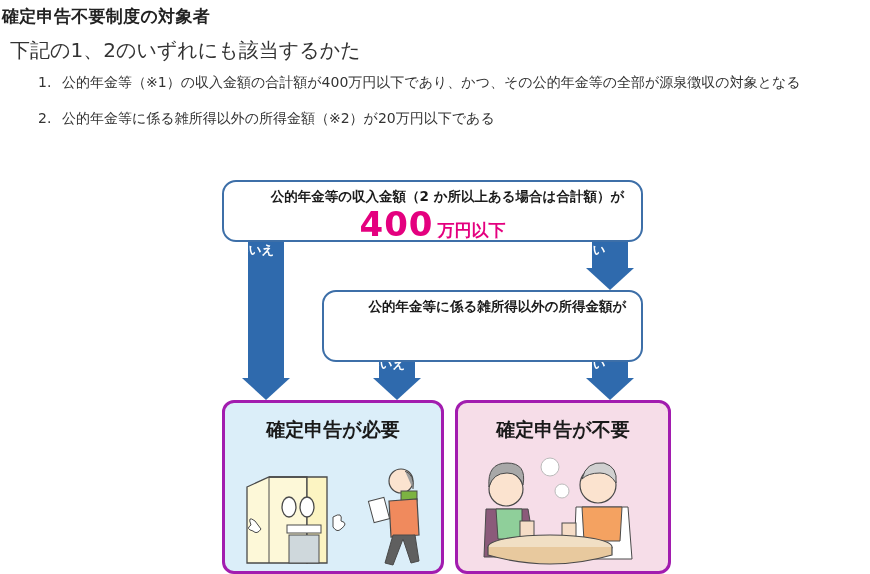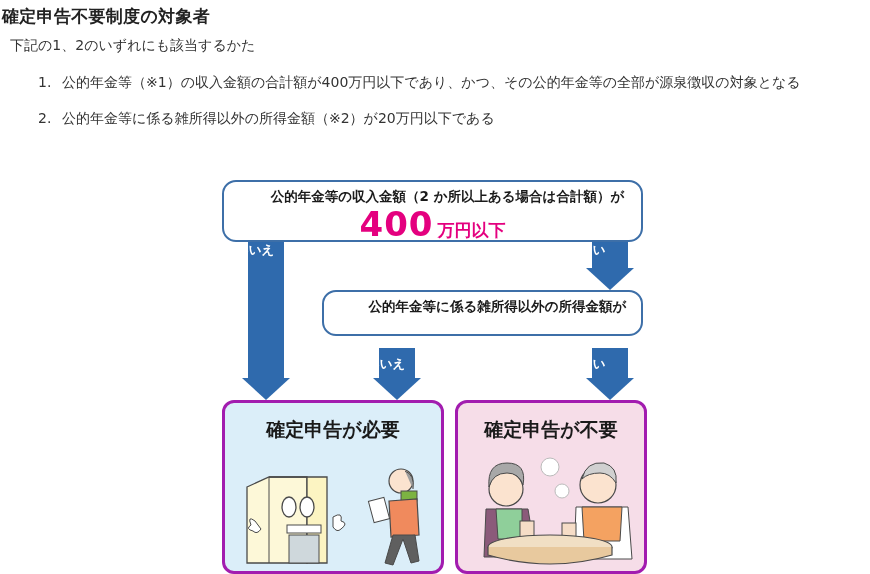--- a/index.html
+++ b/index.html
@@ -1,19 +1,19 @@
 <!DOCTYPE html>
 <html><head>
 <meta charset="utf-8">
 <style>
   * { box-sizing: border-box; margin: 0; padding: 0; }
   html, body { width: 870px; height: 574px; background: #ffffff; overflow: hidden; }
   body { font-family: "DejaVu Sans", "Liberation Sans", sans-serif; color: #222222; position: relative; }
   .heading { position: absolute; left: 2px; top: 5px; font-size: 17px; font-weight: bold; color: #222; letter-spacing: 0.3px; }
-  .intro { position: absolute; left: 10px; top: 37px; font-size: 14px; color: #333; }
+  .intro { position: absolute; left: 10px; top: 37px; font-size: 20px; color: #333; }
   .list { position: absolute; left: 38px; top: 70px; width: 830px; font-size: 14px; color: #333; }
   .li { position: relative; padding-left: 24px; line-height: 25px; }
   .li .num { position: absolute; left: 0; top: 0; }
   .li + .li { margin-top: 11px; }
 
   
   .flow { position: absolute; left: 0; top: 0; width: 870px; height: 574px; }
   .qbox { position: absolute; border: 2.5px solid #3d6fa8; border-radius: 14px; background: #fff; text-align: center; }
   .qbox .q { font-size: 13.5px; font-weight: bold; color: #1a1a1a; margin-top: 6px; white-space: nowrap; margin-left: 30px; }
   .qbox .amt { color: #e4007f; font-weight: bold; margin-top: -2px; white-space: nowrap; }
@@ -73,21 +73,21 @@
     <div class="lbl" style="top:8px;">はい</div>
   </div>
 
   <div class="qbox" style="left:222px; top:180px; width:421px; height:62px;">
     <div class="q">公的年金等の収入金額（2 か所以上ある場合は合計額）が</div>
     <div class="amt">
       <span class="big">400</span><span class="unit">万円以下</span>
     </div>
   </div>
 
-  <div class="qbox" style="left:322px; top:290px; width:321px; height:46px;">
+  <div class="qbox" style="left:322px; top:290px; width:321px; height:72px;">
     <div class="q">公的年金等に係る雑所得以外の所得金額が</div>
   </div>
 
   <div class="rbox need" style="left:222px; top:400px; width:222px; height:174px;">
     <div class="rt">確定申告が必要</div>
     <svg width="216" height="110" viewBox="0 0 216 110" style="position:absolute; left:0; top:56px;">
 
       <polygon points="22,28 44,18 82,18 82,104 22,104" fill="#fdf8d8" stroke="#4a4a4a" stroke-width="1.3"></polygon>
       <polygon points="44,18 102,18 102,104 82,104 82,18" fill="#fcf4c2" stroke="#4a4a4a" stroke-width="1.3"></polygon>
       <line x1="44" y1="18" x2="44" y2="104" stroke="#4a4a4a" stroke-width="1"></line>
@@ -100,21 +100,21 @@
 
       <circle cx="176" cy="22" r="12" fill="#fbe3cf" stroke="#4a4a4a" stroke-width="1.2"></circle>
       <path d="M180,12 q10,4 8,18" fill="#9e9e9e" stroke="#4a4a4a" stroke-width="1"></path>
       <rect x="176" y="32" width="16" height="10" fill="#7cb342" stroke="#4a4a4a" stroke-width="1"></rect>
       <path d="M164,42 L192,40 L194,76 L166,78 Z" fill="#f08a5d" stroke="#4a4a4a" stroke-width="1.2"></path>
       <rect x="146" y="40" width="16" height="22" fill="#fff" stroke="#4a4a4a" stroke-width="1" transform="rotate(-15 154 51)"></rect>
       <path d="M168,76 L160,104 L168,106 L178,80 L186,104 L194,102 L190,76 Z" fill="#5f5f5f" stroke="#4a4a4a" stroke-width="1"></path>
     </svg>
   </div>
 
-  <div class="rbox noneed" style="left:455px; top:400px; width:192px; height:174px;">
+  <div class="rbox noneed" style="left:455px; top:400px; width:216px; height:174px;">
     <div class="rt">確定申告が不要</div>
     <svg width="190" height="120" viewBox="0 0 190 120" style="position:absolute; left:0; top:46px;">
 
       <circle cx="92" cy="18" r="9" fill="#fff" stroke="#bbb" stroke-width="1"></circle>
       <circle cx="104" cy="42" r="7" fill="#fff" stroke="#bbb" stroke-width="1"></circle>
 
       <circle cx="48" cy="40" r="17" fill="#fbe3cf" stroke="#4a4a4a" stroke-width="1.2"></circle>
       <path d="M31,38 q-2,-24 18,-24 q20,0 16,22 q-4,-12 -16,-12 q-14,0 -18,14 z" fill="#a8a8a8" stroke="#4a4a4a" stroke-width="1"></path>
       <path d="M28,60 L70,60 L78,108 L26,108 Z" fill="#8b5a7a" stroke="#4a4a4a" stroke-width="1"></path>
       <path d="M38,60 L64,60 L64,90 L40,90 Z" fill="#8fcf9a" stroke="#4a4a4a" stroke-width="1"></path>

